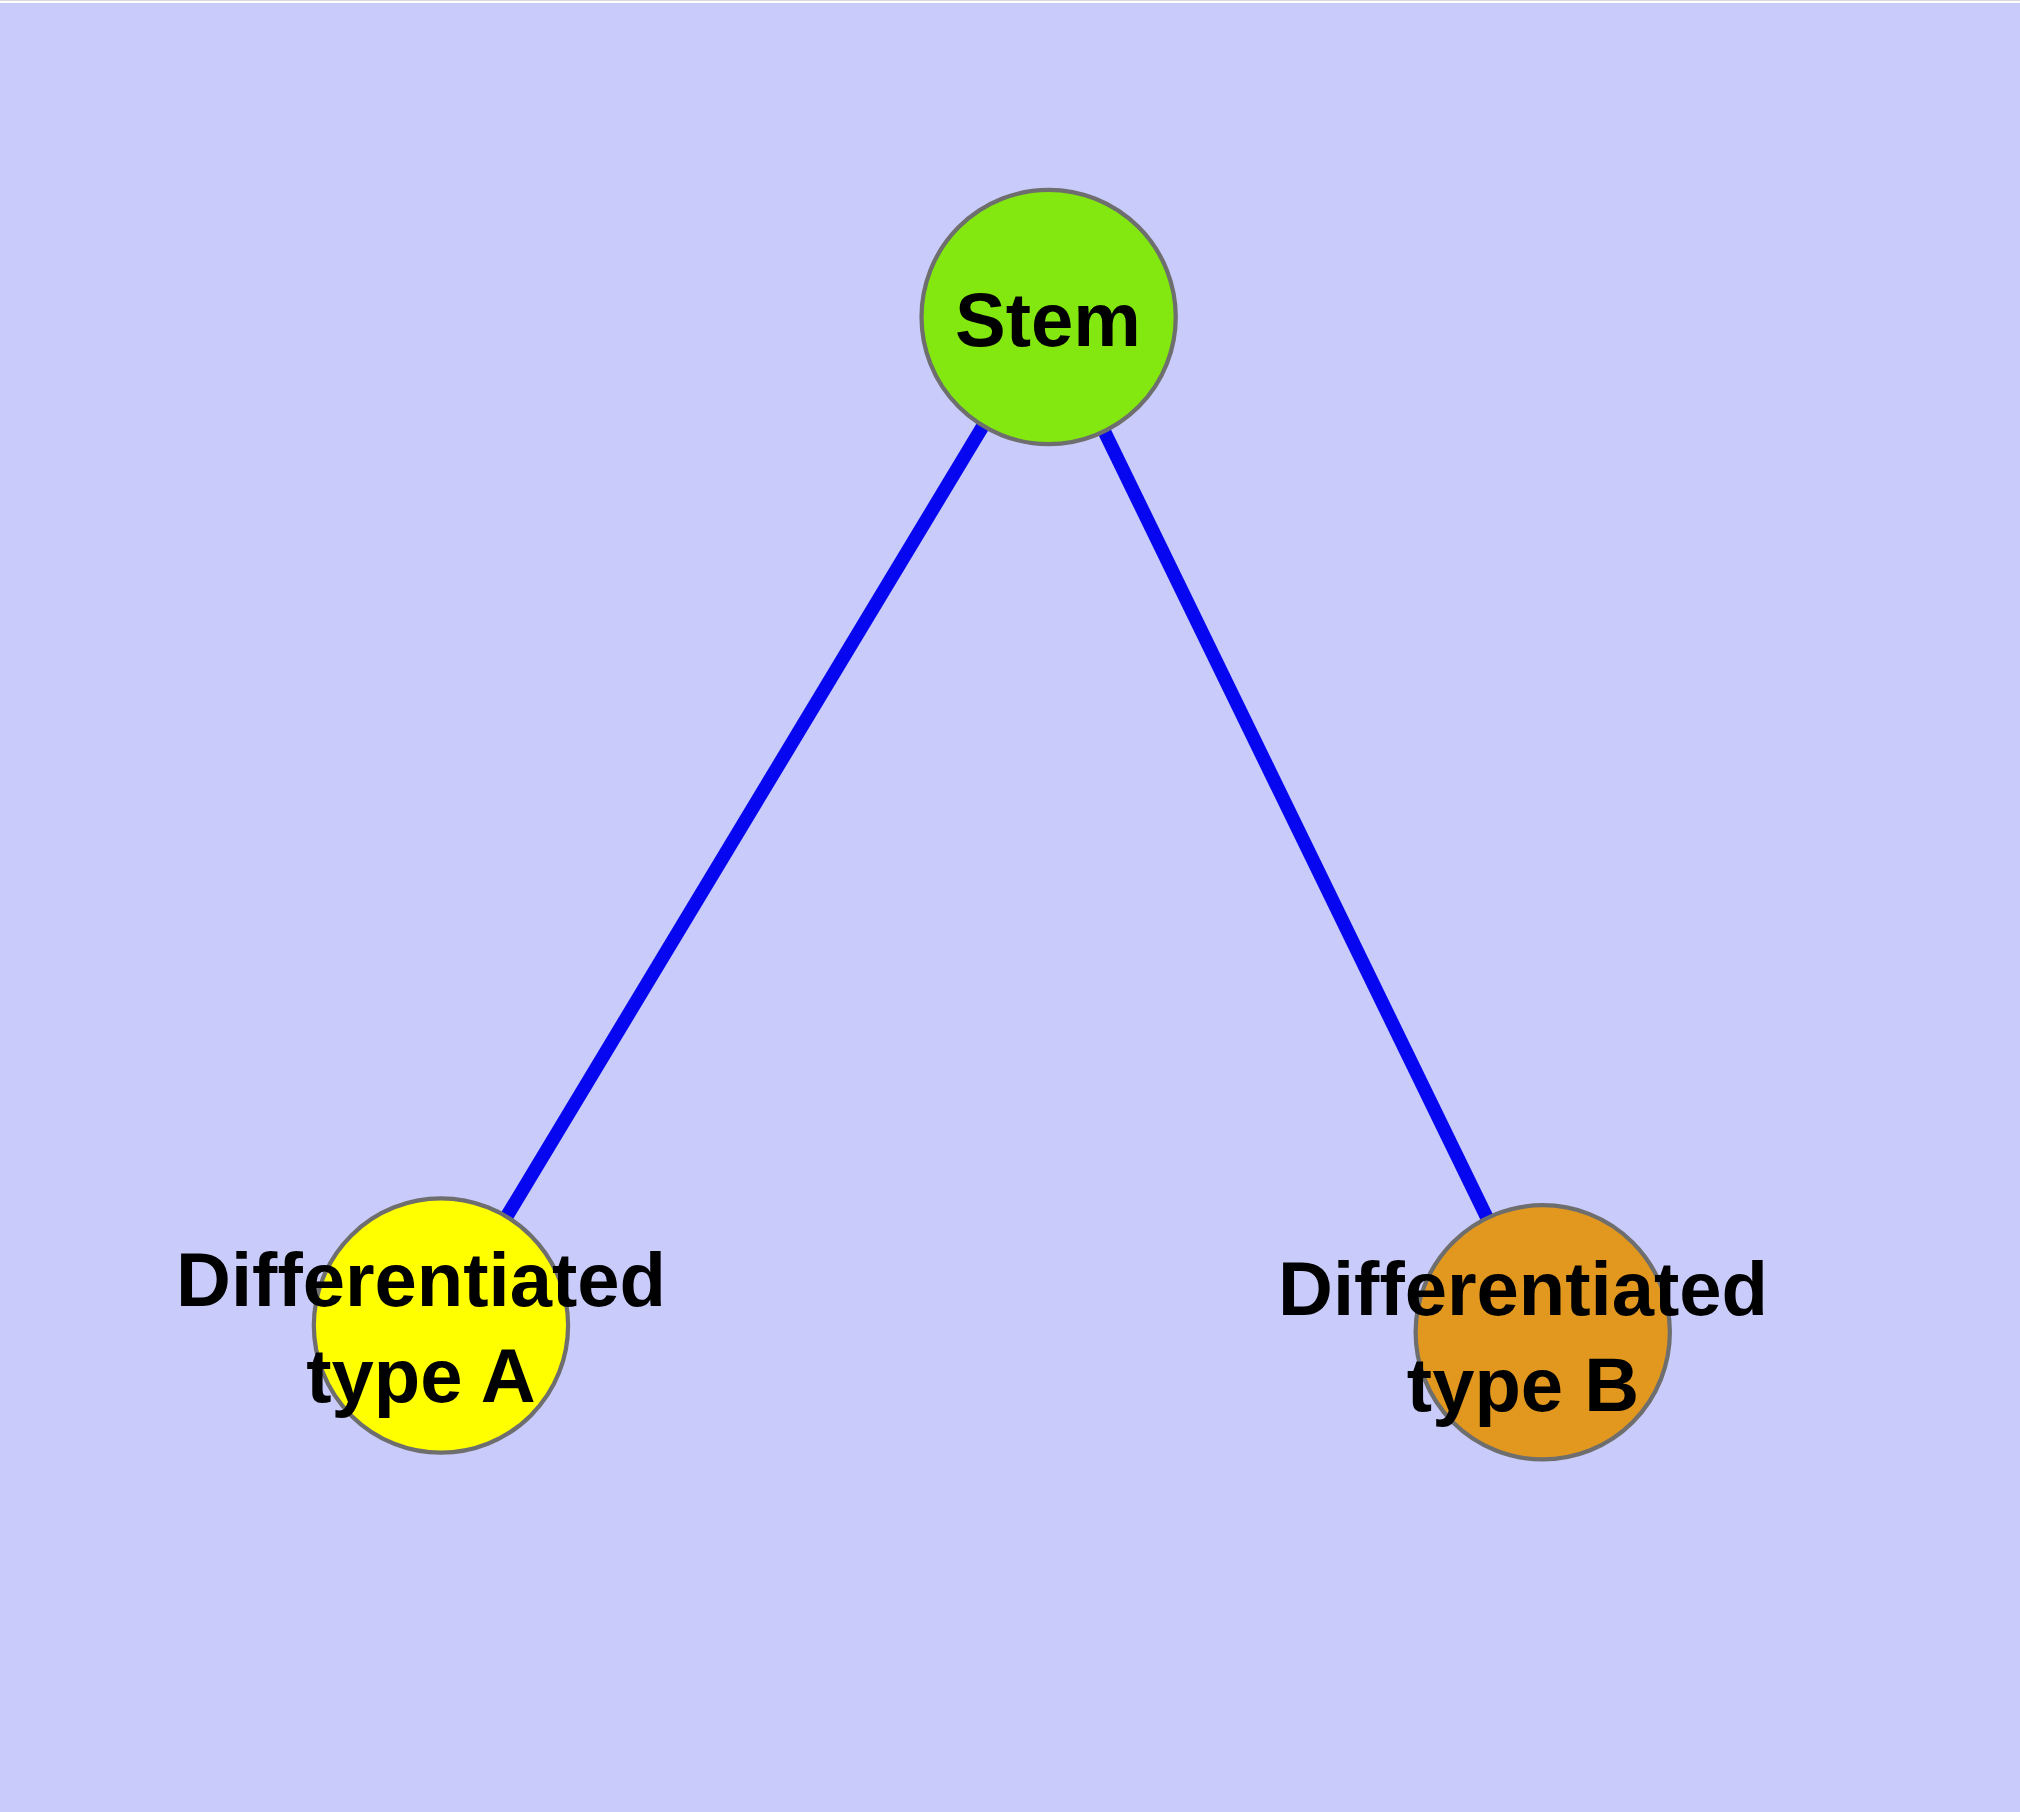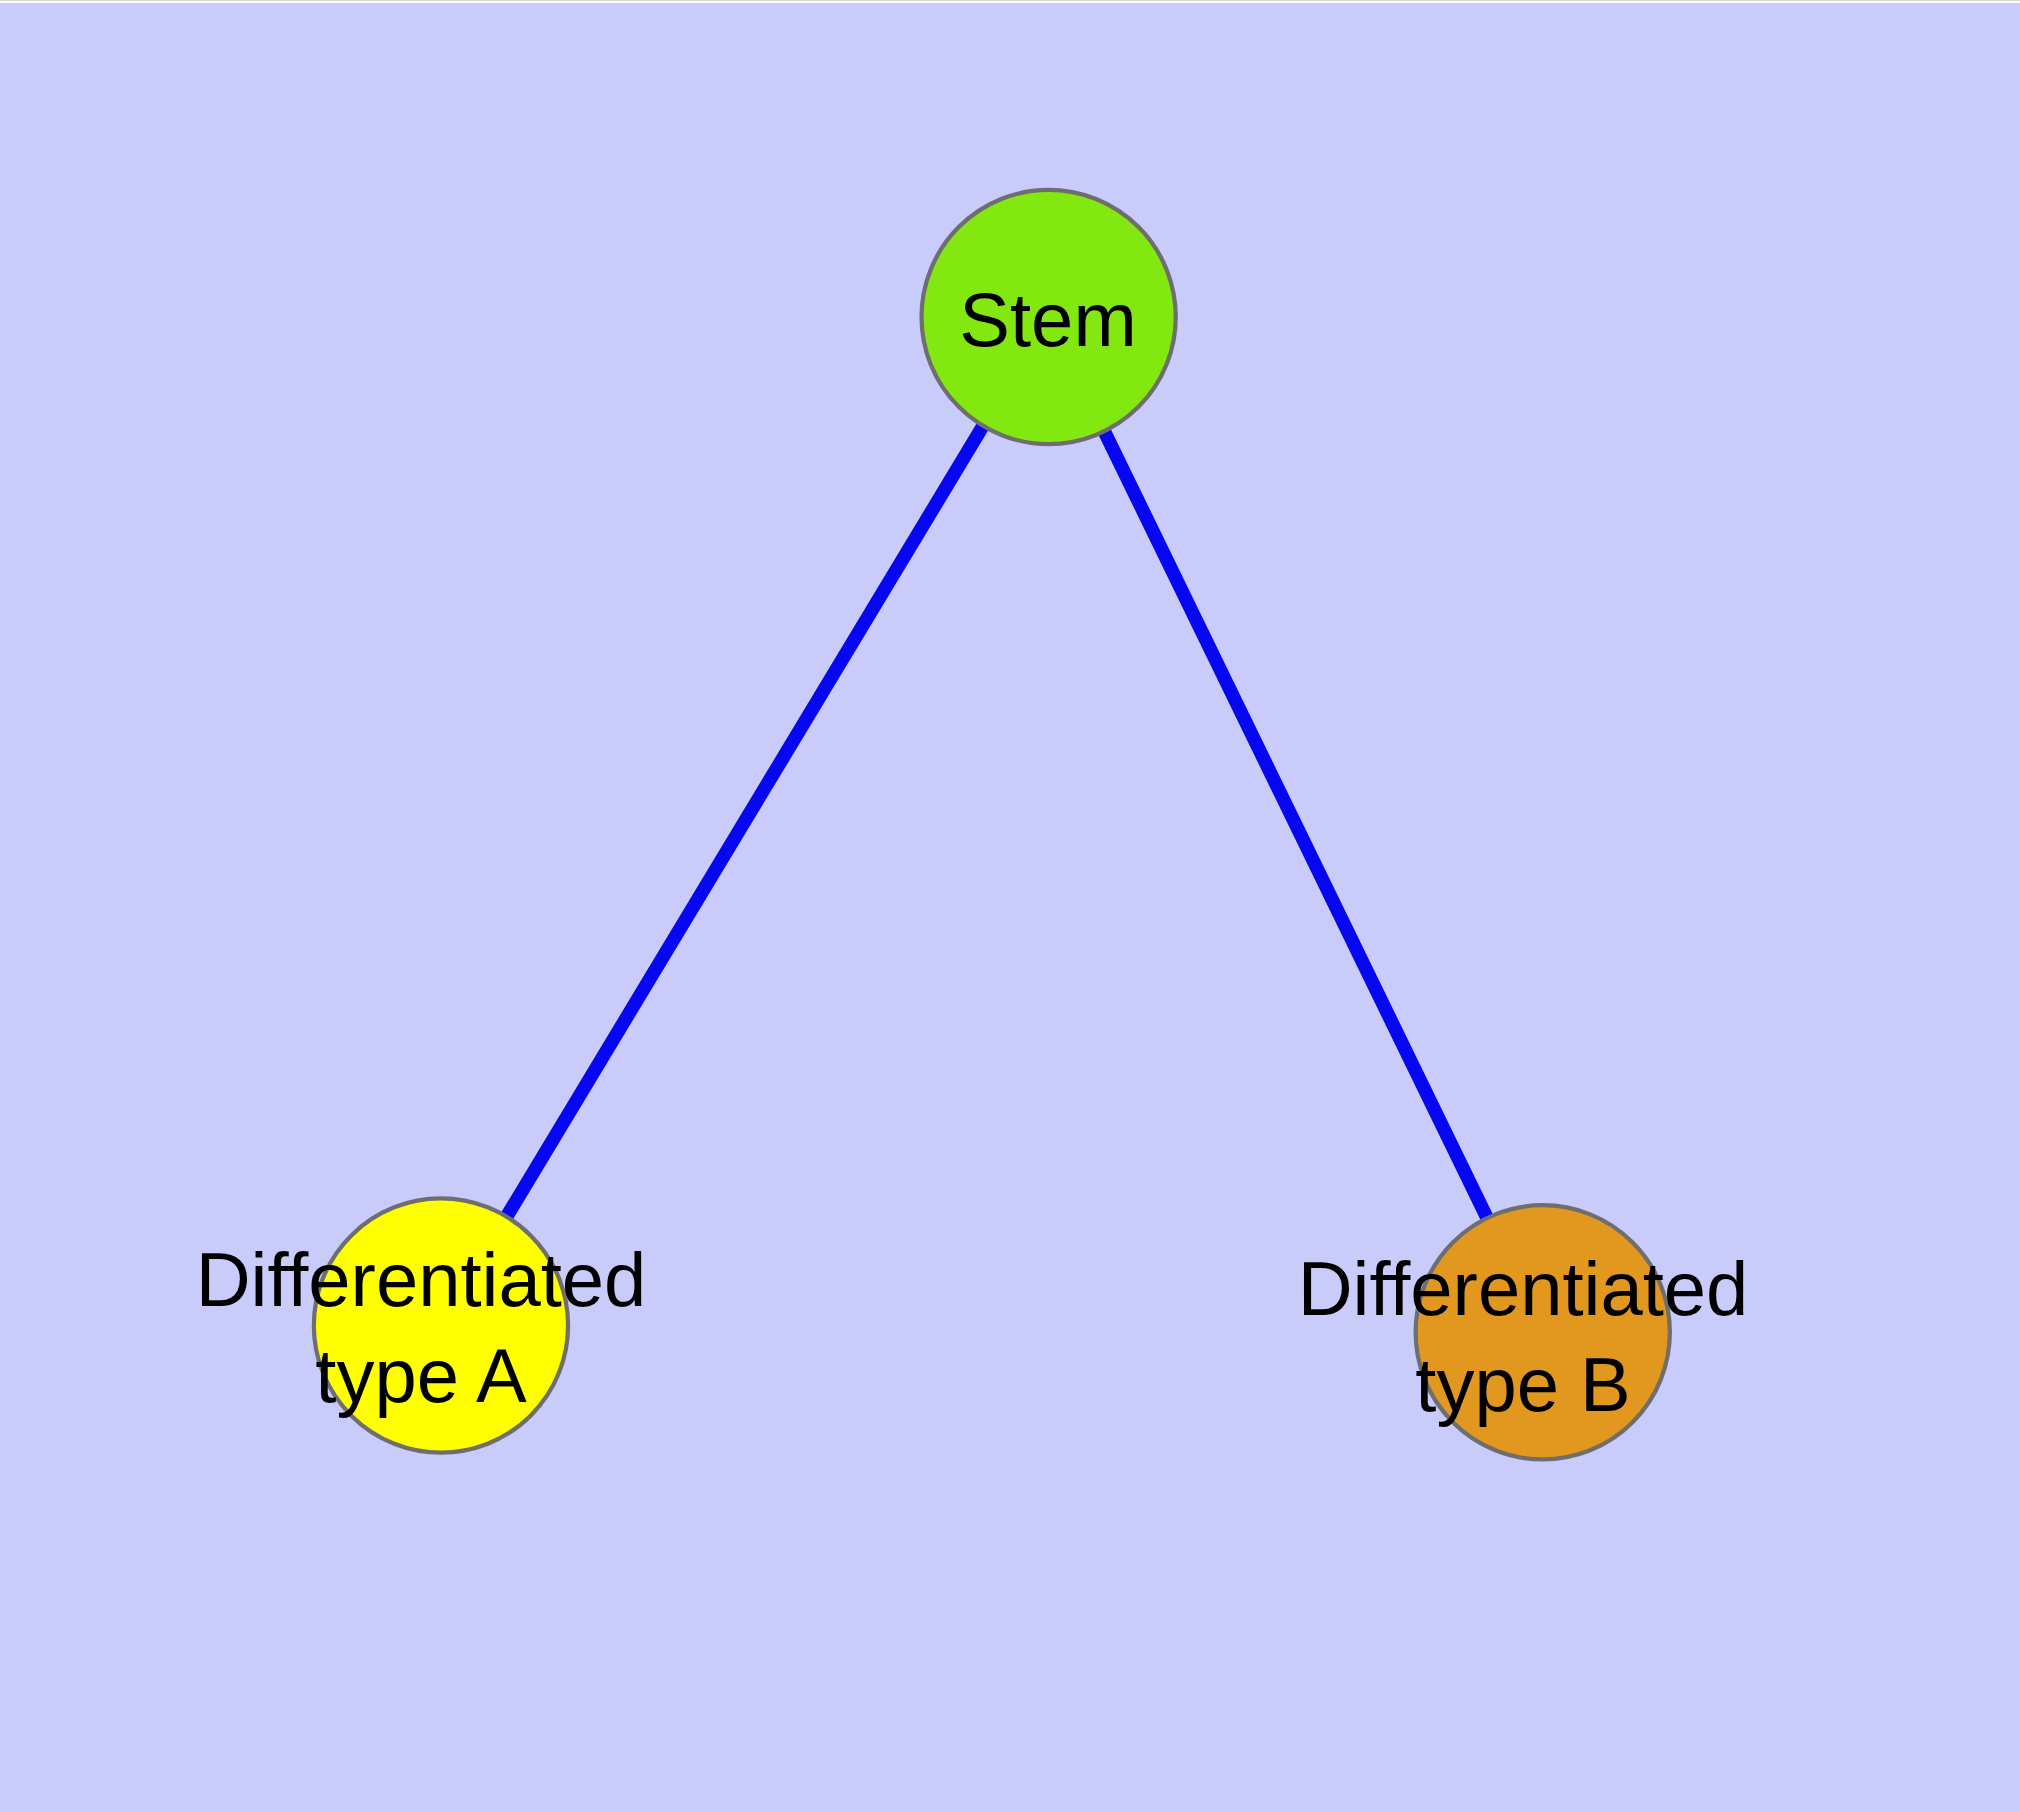--- a/index.html
+++ b/index.html
@@ -36,21 +36,21 @@
     fill: none;
   }
   .node {
     stroke: #6e6e6e;
     stroke-width: 5;
   }
   .node-label {
     position: absolute;
     transform: translate(-50%, -50%);
     color: #000000;
-    font-weight: normal;
+    font-weight: bold;
     font-size: 76px;
     line-height: 96px;
     text-align: center;
     white-space: pre-line;
     letter-spacing: 0px;
   }
   .label-stem { left: 1048px; top: 320px; }
   .label-a    { left: 421px;  top: 1328px; }
   .label-b    { left: 1523px; top: 1337px; }
 </style>

